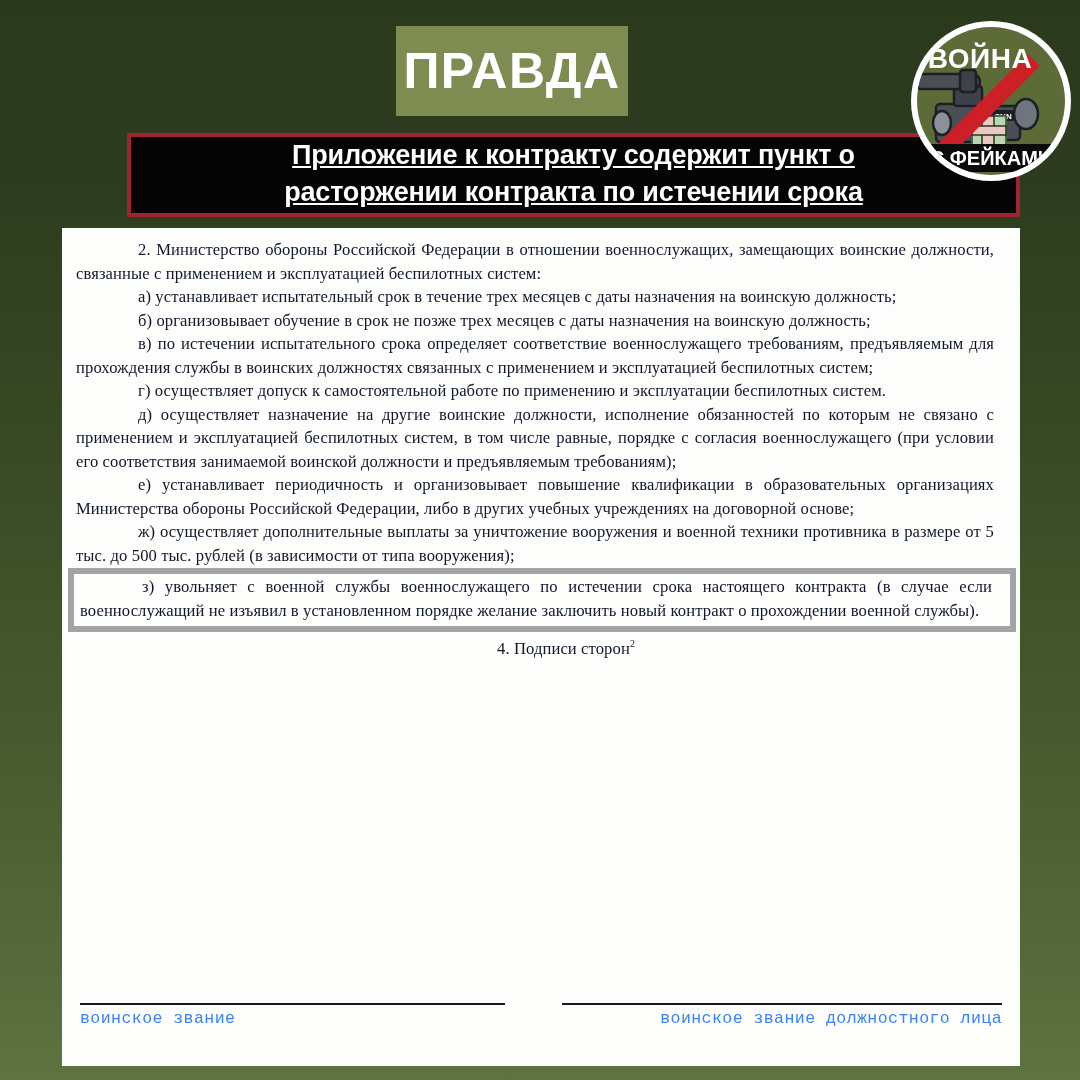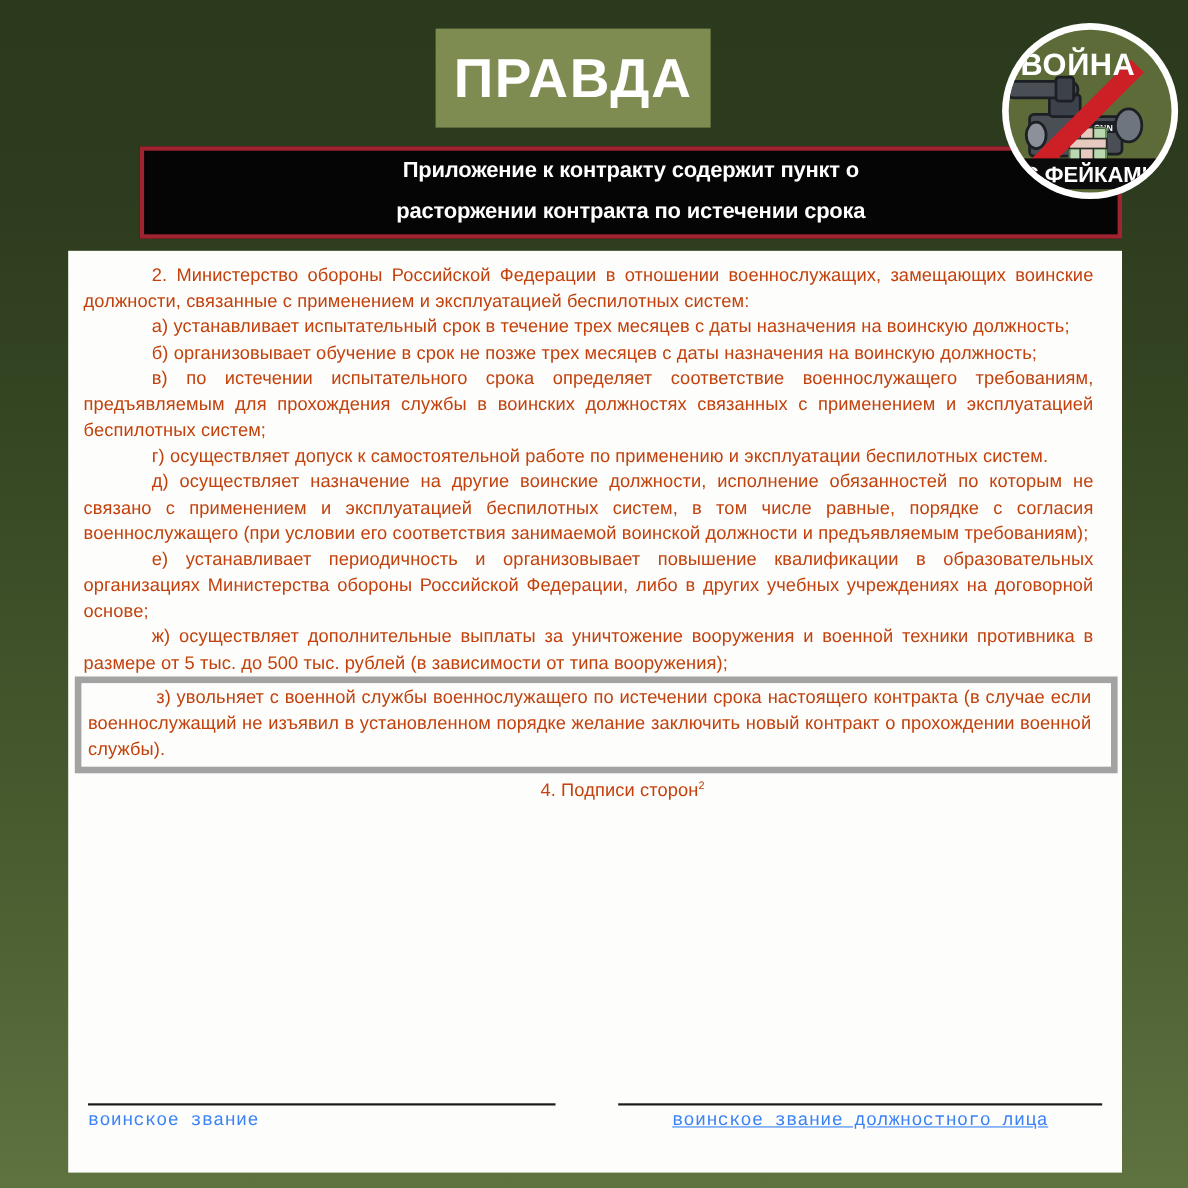--- a/index.html
+++ b/index.html
@@ -26,21 +26,21 @@
         #596c3c 1000px,
         #5f7340 1080px);
     overflow: hidden;
   }
 
   
   .pravda-badge {
     position: absolute;
     left: 396px;
     top: 26px;
-    width: 250px;
+    width: 232px;
     height: 90px;
     background: #7e8b51;
     display: flex;
     align-items: center;
     justify-content: center;
   }
   .pravda-badge .pravda-text {
     color: #ffffff;
     font-size: 50px;
     font-weight: bold;
@@ -60,26 +60,27 @@
     border: 4px solid #a02330;
     box-sizing: border-box;
     display: flex;
     flex-direction: column;
     align-items: center;
     justify-content: center;
     padding-bottom: 2px;
   }
   .headline-line {
     color: #ffffff;
-    font-size: 20px;
+    font-size: 27px;
     font-weight: bold;
     line-height: 37px;
     letter-spacing: -0.2px;
     white-space: nowrap;
     font-family: "Liberation Sans", sans-serif;
+    text-decoration: underline;
   }
 
   
   .logo {
     position: absolute;
     left: 908px;
     top: 18px;
     width: 166px;
     height: 166px;
     z-index: 5;
@@ -94,24 +95,24 @@
     width: 958px;
     height: 838px;
     background: #fdfdfb;
     overflow: hidden;
   }
   .doc-inner {
     position: relative;
     padding: 10px 14px 0 14px;
   }
   .doc-p {
-    font-family: Liberation Sans, sans-serif;
+    font-family: Liberation Serif, serif;
     font-size: 16.6px;
     line-height: 23.5px;
-    color: #c2410c;
+    color: #0f172a;
     text-align: justify;
     margin: 0 12px 0 0;
     letter-spacing: 0.1px;
     text-justify: inter-word;
   }
   .doc-p.indent { text-indent: 62px; }
   .doc-p.no-just { text-align: center; }
   .doc-p sup { font-size: 10px; vertical-align: super; }
 
   
@@ -142,21 +143,21 @@
     width: 100%;
     margin-bottom: 3px;
   }
   .sig-label {
     font-family: "Liberation Mono", "DejaVu Sans Mono", monospace;
     font-size: 16.6px;
     line-height: 22px;
     color: #3b82f6;
     letter-spacing: 0.4px;
   }
-  .sig-block.right .sig-label { text-align: center; text-decoration: underline; }
+  .sig-block.right .sig-label { text-align: right; }
 </style>
 </head>
 <body>
 
 <div class="poster">
 
   <div class="pravda-badge">
     <span class="pravda-text">ПРАВДА</span>
   </div>
 

